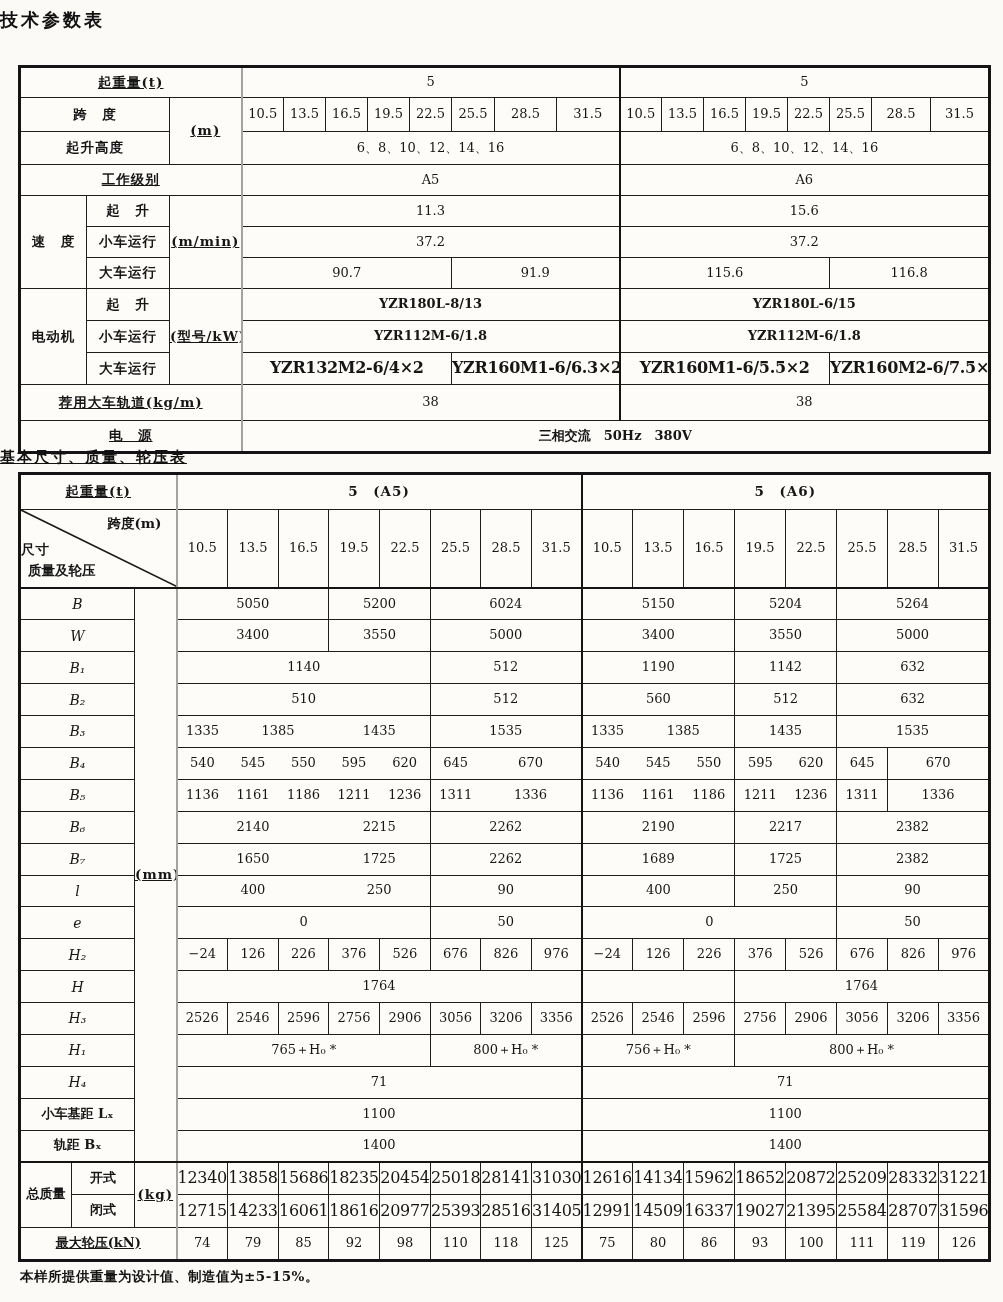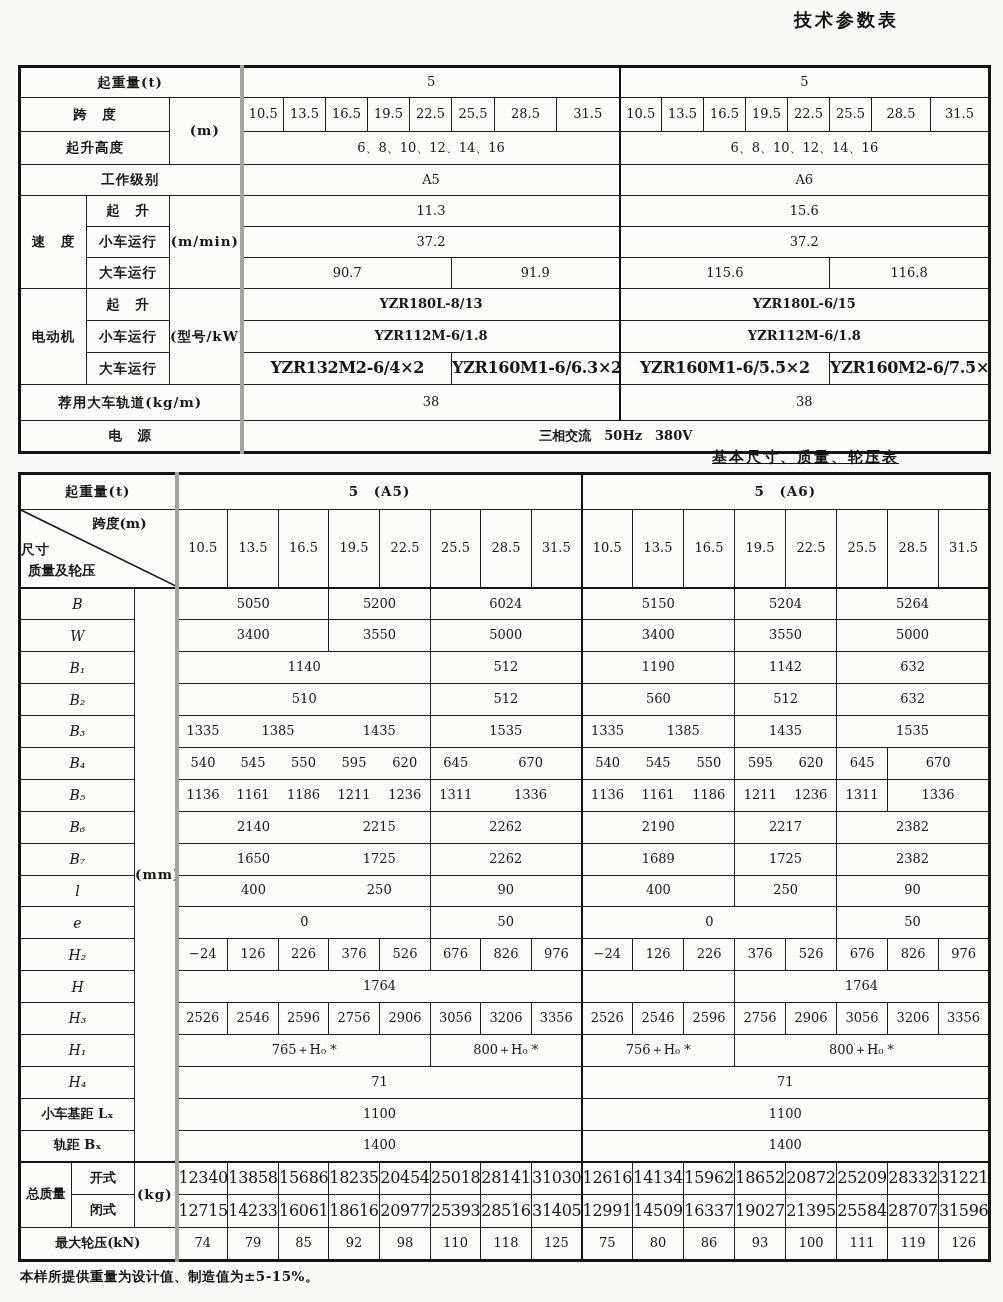--- a/index.html
+++ b/index.html
@@ -3,53 +3,53 @@
 <meta charset="utf-8">
 <style>
   html,body{margin:0;padding:0;}
   body{
     width:1003px;height:1302px;position:relative;
     background:#fbfaf6;
     font-family:"DejaVu Serif","DejaVu Sans","Liberation Serif",serif;
     color:#161616;
   }
   .title{
-    position:absolute;left:0;width:899px;text-align:right;
+    position:absolute;left:0;width:899px;text-align:left;
     font-family:"DejaVu Sans","Liberation Sans",sans-serif;
     font-weight:bold;letter-spacing:3px;color:#111;
   }
   #title1{top:8px;font-size:18px;}
   #title2{top:448px;font-size:15px;letter-spacing:2px;text-decoration:underline;}
   table{border-collapse:collapse;table-layout:fixed;position:absolute;
         border:3px solid #141414;background:#fdfcf9;}
   #t1{left:18px;top:65px;width:970px;}
   #t2{left:18px;top:472px;width:970px;}
   td{
     border-right:1.5px solid #1e1e1e;border-bottom:1.5px solid #1e1e1e;
     padding:0;text-align:center;vertical-align:middle;
     font-size:13px;line-height:1.15;overflow:hidden;white-space:nowrap;
   }
   td.nb{border-right:none;}
   td.gd{border-right:2.6px solid #141414;}
   td.thickb{border-bottom:2.6px solid #141414;}
-  td.unit{border-right:4px solid #a3a3a3;}
+  td.unit{border-right:2px solid #a3a3a3;text-decoration:underline;}
   td.lbl{font-weight:700;font-size:13.5px;letter-spacing:1px;}
   td.rl{font-style:italic;font-size:14px;font-family:"DejaVu Serif","DejaVu Sans",serif;}
   td.rlc{font-weight:700;font-size:13px;letter-spacing:0;}
   td.bold{font-weight:700;}
   td.num{font-size:16px;letter-spacing:-0.3px;}
   #t1 tr{height:31px;}
   #t2 tr.dim{height:31.9px;}
   #t2 tr.hh1{height:36px;}
   #t2 tr.hh2{height:77px;}
   #t2 tr.mass{height:32.5px;}
   #t2 tr.wheel{height:33px;}
   .diagwrap{position:relative;width:100%;height:77px;}
   .diagwrap svg{position:absolute;left:0;top:0;}
-  .dg-top{position:absolute;right:28px;top:6px;font-weight:700;font-size:13.5px;}
+  .dg-top{position:absolute;right:14px;top:6px;font-weight:700;font-size:13.5px;}
   .dg-mid{position:absolute;left:0;top:32px;font-weight:700;font-size:13.5px;letter-spacing:1px;}
   .dg-bot{position:absolute;left:7px;bottom:8px;font-weight:700;font-size:13.5px;}
   #footnote{
     position:absolute;left:20px;top:1268px;font-size:13.5px;font-weight:700;
     letter-spacing:0.5px;color:#151515;
   }
 </style>
 </head>
 <body>
 

